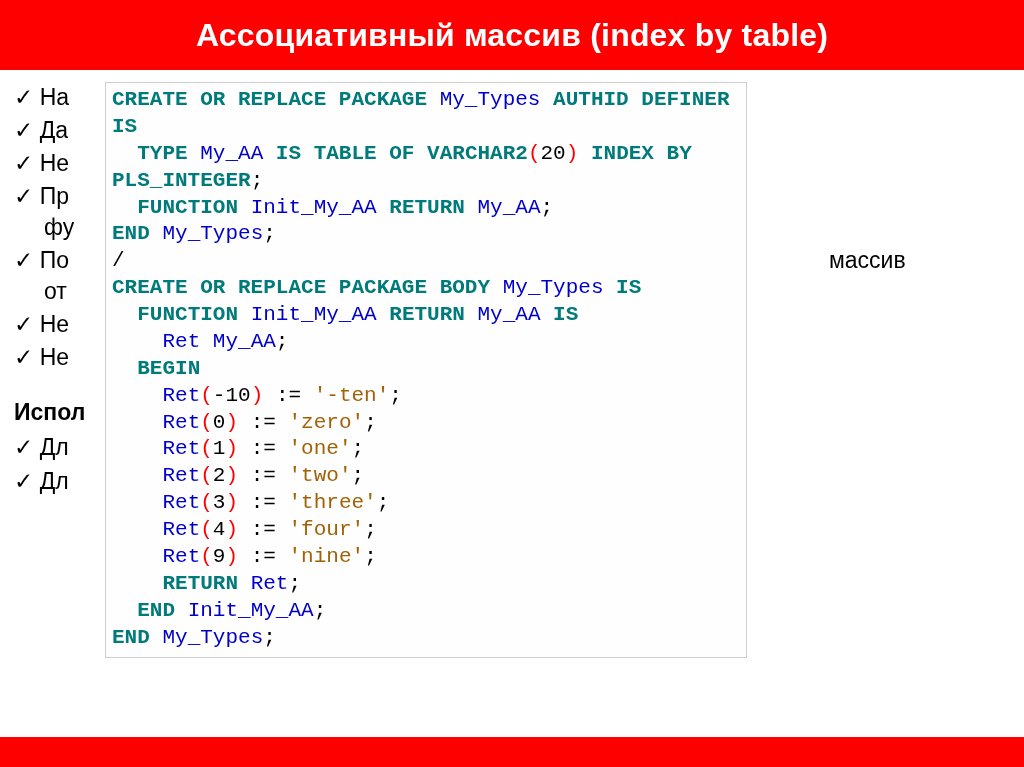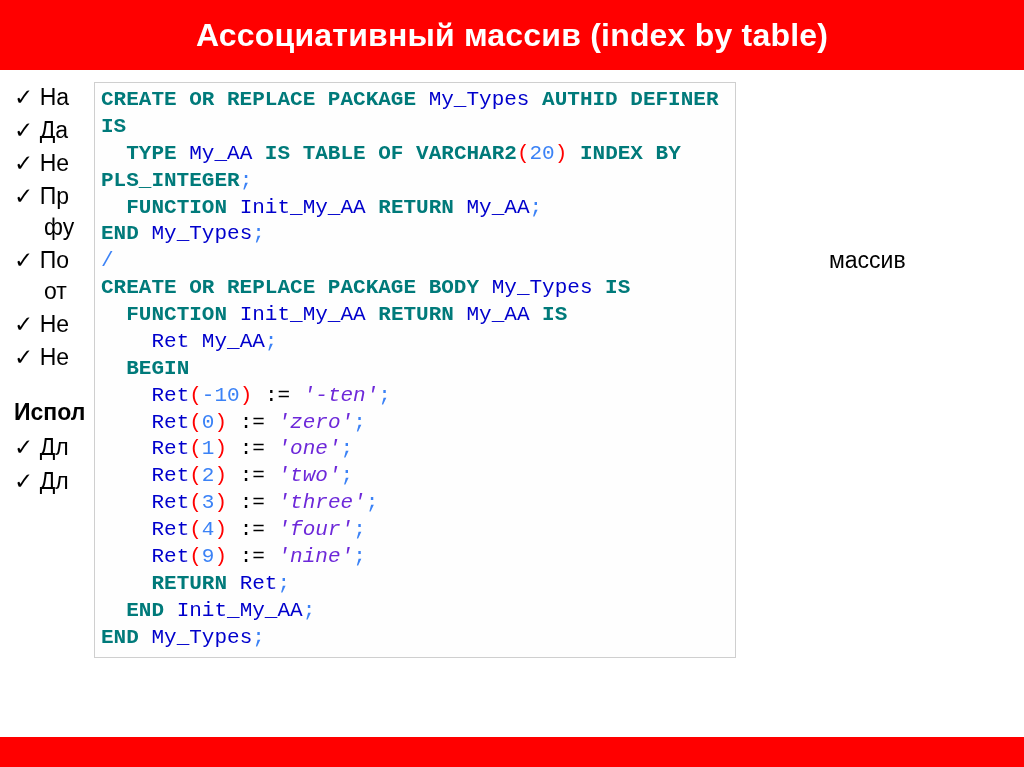--- a/index.html
+++ b/index.html
@@ -66,42 +66,42 @@
   }
   .use-heading {
     font-weight: 700;
     margin-top: 24px;
     margin-bottom: 4px;
   }
 
   
   .code-box {
     position: absolute;
-    left: 94px;
+    left: 105px;
     top: 82px;
     width: 642px;
     background: #fefefe;
     border: 1px solid #cfcfcf;
     padding: 4px 6px 6px 6px;
     box-sizing: border-box;
     font-family: "Courier New", Courier, monospace;
     font-size: 21px;
     line-height: 1.28;
     white-space: pre-wrap;
     word-break: break-word;
   }
   .code-box .line { display: block; }
 
   
   .kw    { color: #007a7a; font-weight: 700; }   
   .ident { color: #0000cc; }                     
   .paren { color: #ff0000; }                        
   .op    { color: #000; }
-  .str   { color: #6d28d9; font-style: italic; }                     
-  .plain { color: #3b82f6; }
+  .str   { color: #a16207; }                     
+  .plain { color: #000000; }
 </style>
 </head>
 <body>
 
 <div class="slide">
 
   <div class="title-bar">
     <h1>Ассоциативный массив (index by table)</h1>
   </div>
 

